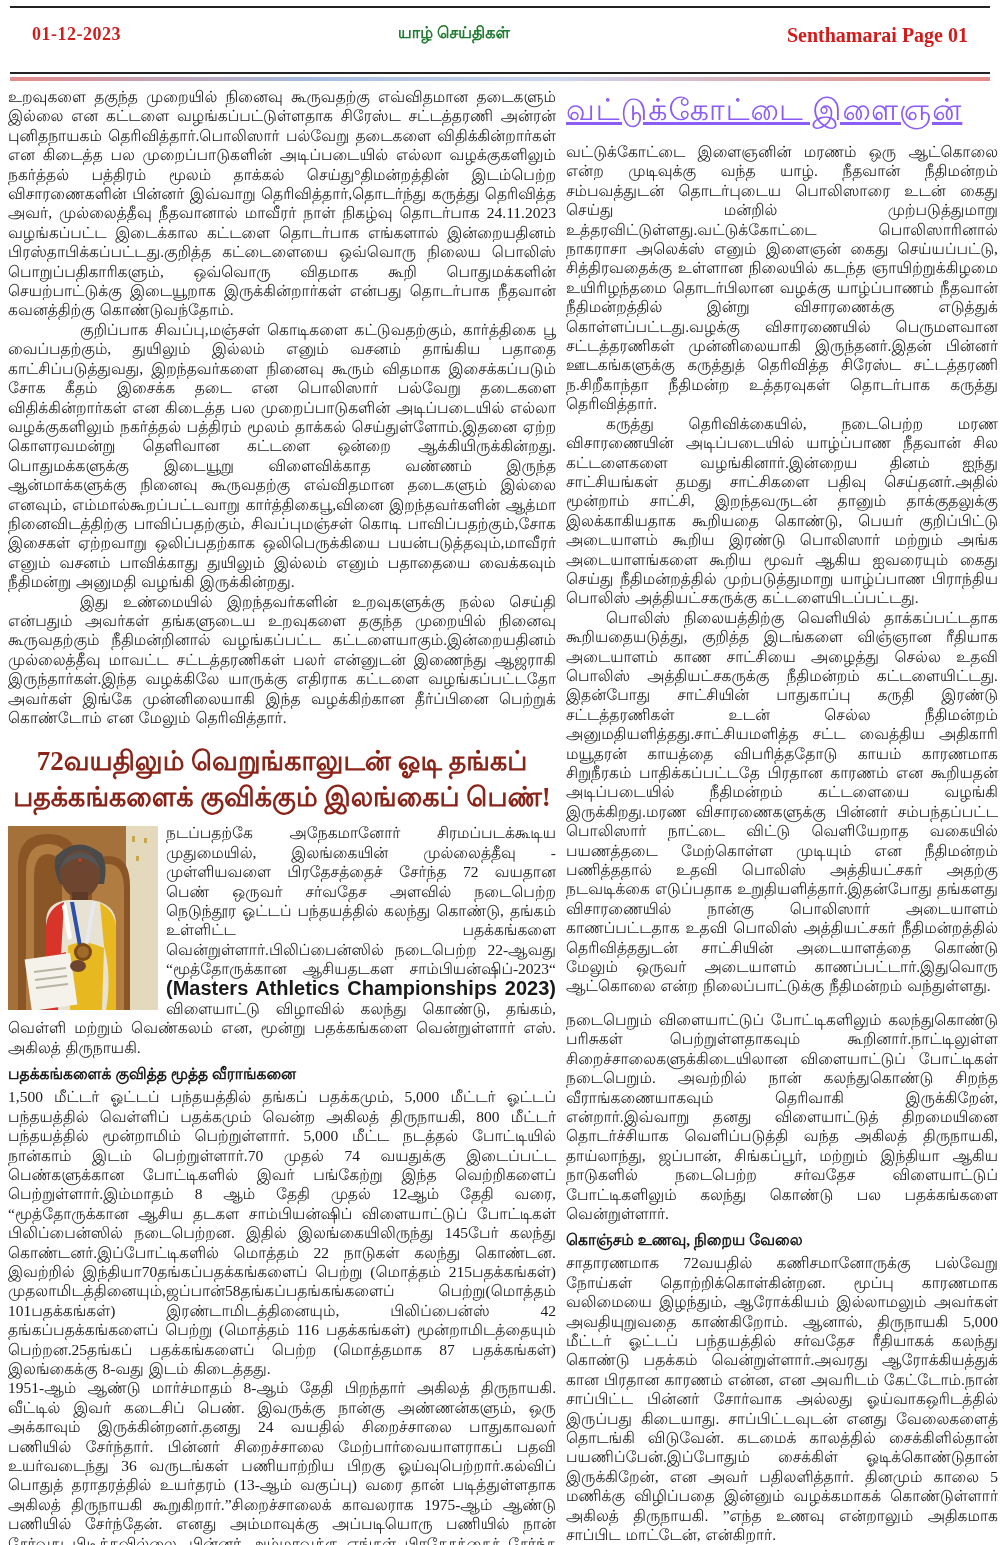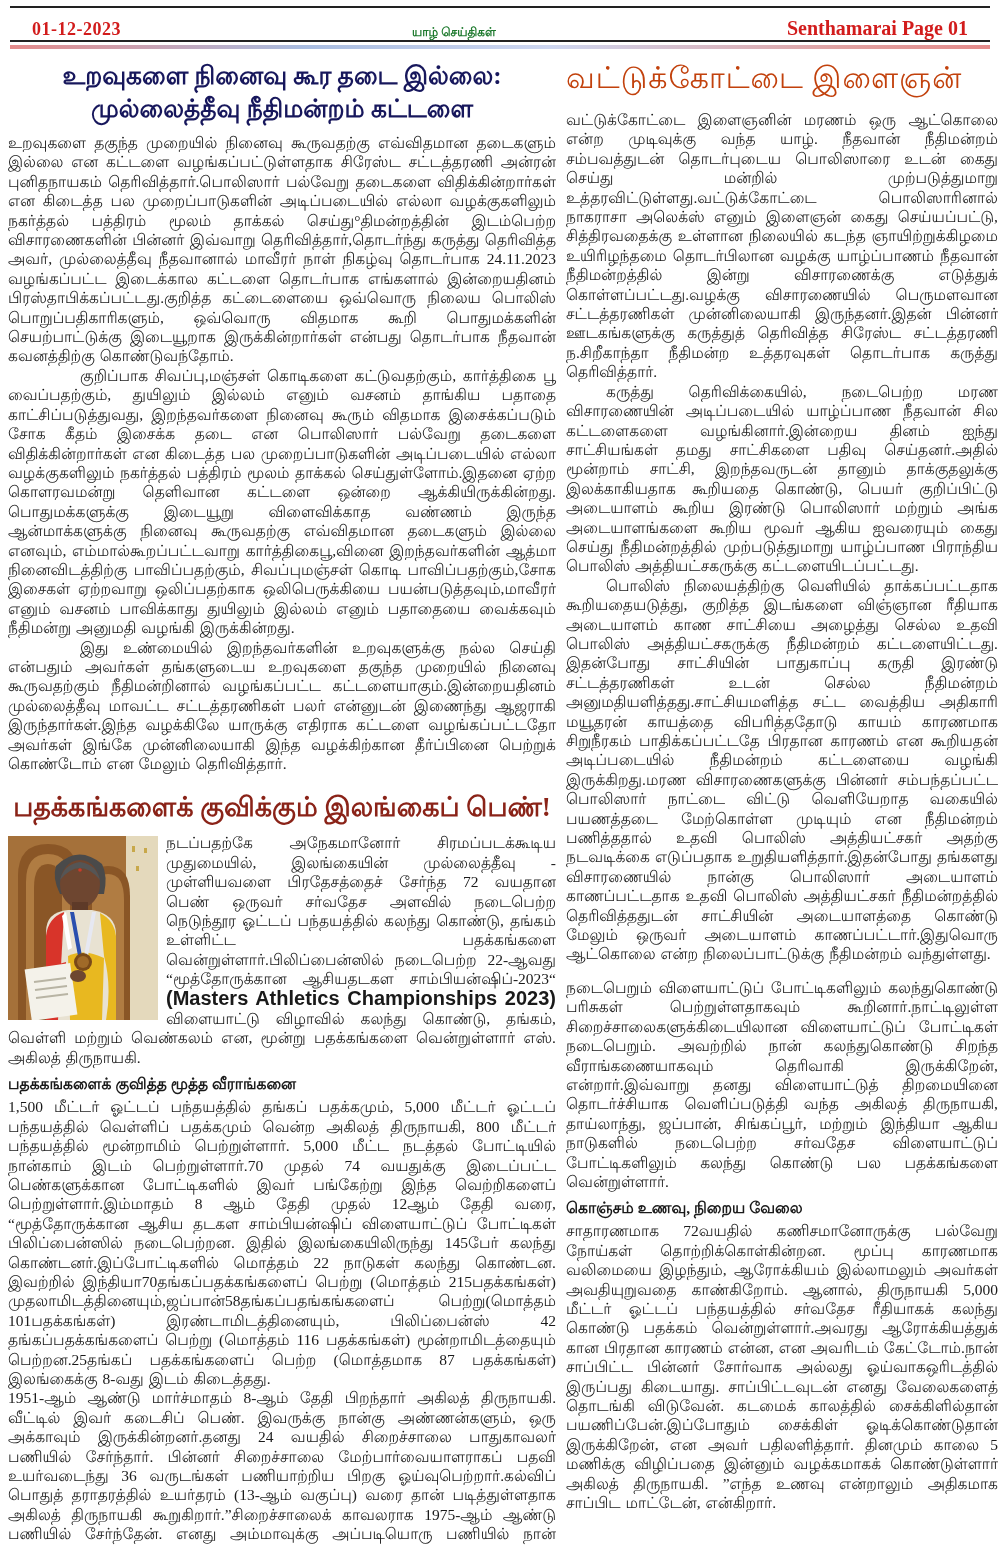--- a/index.html
+++ b/index.html
@@ -5,45 +5,45 @@
   html,body{margin:0;padding:0;background:#ffffff;}
   .page{
     position:relative;width:1000px;height:1545px;margin:0 auto;
     background:#ffffff;overflow:hidden;
     font-family:"Liberation Serif", serif;color:#1a1a1a;
   }
   
   .masthead{
     margin:6px 10px 0 10px;
     border-top:2px solid #222;border-bottom:2px solid #222;
-    height:32px;display:flex;align-items:flex-end;justify-content:space-between;
-    padding:0 22px;
+    height:32px;display:flex;align-items:flex-start;justify-content:space-between;
+    padding:16px 22px;
   }
   .masthead .date{font-size:18px;font-weight:bold;color:#d21c1c;letter-spacing:.5px;}
-  .masthead .center{font-size:12px;color:#1e7a2e;font-weight:600;}
+  .masthead .center{font-size:16px;color:#1e7a2e;font-weight:600;}
   .masthead .paper{font-size:20px;font-weight:bold;color:#d21c1c;}
   .deco-rule{
     height:4px;margin:3px 10px 6px 10px;
     background:linear-gradient(90deg,#e48a8a 0%,#a8bce0 30%,#cdd6f0 55%,#e0a0a0 85%,#e48a8a 100%);
   }
   
   .columns{display:grid;grid-template-columns:548px 432px;column-gap:10px;padding:0 8px;}
   .col{min-width:0;}
   
   .headline-1{
     text-align:center;font-weight:bold;color:#17175c;
     font-size:25px;line-height:33px;margin:4px 0 8px 0;
   }
   .headline-2{
     text-align:center;font-weight:bold;color:#8a2318;
     font-size:27px;line-height:36px;margin:16px 0 8px 0;
   }
   .headline-right{
-    font-weight:500;color:#c2410c;font-size:30px;line-height:37px;
-    letter-spacing:1px;margin:4px 0 14px 0;
+    font-weight:500;color:#8b5cf6;font-size:30px;line-height:37px;
+    letter-spacing:1px;margin:4px 0 14px 0;text-decoration:underline;
   }
   .subhead{font-size:15.5px;font-weight:bold;margin:8px 0 2px 0;}
   
   p.body{
     font-size:15.5px;line-height:19.4px;text-align:justify;
     margin:0;word-spacing:1px;
   }
   .indent{text-indent:72px;}
   .indent-sm{text-indent:40px;}
   .eng-bold{font-family:"Liberation Sans", sans-serif;font-weight:bold;font-size:20px;}
@@ -65,31 +65,28 @@
     <span class="center">யாழ் செய்திகள்</span>
     <span class="paper">Senthamarai  Page 01</span>
   </div>
   <div class="deco-rule"></div>
 
   <div class="columns">
 
     <div class="col">
 
       <div>
-        <div class="headline-1">
-          <span style="display:block">உறவுகளை நினைவு கூர தடை இல்லை:</span>
-          <span style="display:block">முல்லைத்தீவு நீதிமன்றம் கட்டளை</span>
-        </div>
         <p class="body">உறவுகளை தகுந்த முறையில் நினைவு கூருவதற்கு எவ்விதமான தடைகளும் இல்லை என கட்டளை வழங்கப்பட்டுள்ளதாக சிரேஸ்ட சட்டத்தரணி அன்ரன் புனிதநாயகம் தெரிவித்தார்.பொலிஸார் பல்வேறு தடைகளை விதிக்கின்றார்கள் என கிடைத்த பல முறைப்பாடுகளின் அடிப்படையில் எல்லா வழக்குகளிலும் நகர்த்தல் பத்திரம் மூலம் தாக்கல் செய்து°திமன்றத்தின் இடம்பெற்ற விசாரணைகளின் பின்னர் இவ்வாறு தெரிவித்தார்,தொடர்ந்து கருத்து தெரிவித்த அவர், முல்லைத்தீவு நீதவானால் மாவீரர் நாள் நிகழ்வு தொடர்பாக 24.11.2023 வழங்கப்பட்ட இடைக்கால கட்டளை தொடர்பாக எங்களால் இன்றையதினம் பிரஸ்தாபிக்கப்பட்டது.குறித்த கட்டைளையை ஒவ்வொரு நிலைய பொலிஸ் பொறுப்பதிகாரிகளும், ஒவ்வொரு விதமாக கூறி பொதுமக்களின் செயற்பாட்டுக்கு இடையூறாக இருக்கின்றார்கள் என்பது தொடர்பாக நீதவான் கவனத்திற்கு கொண்டுவந்தோம்.</p>
         <p class="body indent">குறிப்பாக சிவப்பு,மஞ்சள் கொடிகளை கட்டுவதற்கும், கார்த்திகை பூ வைப்பதற்கும், துயிலும் இல்லம் எனும் வசனம் தாங்கிய பதாதை காட்சிப்படுத்துவது, இறந்தவர்களை நினைவு கூரும் விதமாக இசைக்கப்படும் சோக கீதம் இசைக்க தடை என பொலிஸார் பல்வேறு தடைகளை விதிக்கின்றார்கள் என கிடைத்த பல முறைப்பாடுகளின் அடிப்படையில் எல்லா வழக்குகளிலும் நகர்த்தல் பத்திரம் மூலம் தாக்கல் செய்துள்ளோம்.இதனை ஏற்ற கொளரவமன்று தெளிவான கட்டளை ஒன்றை ஆக்கியிருக்கின்றது. பொதுமக்களுக்கு இடையூறு விளைவிக்காத வண்ணம் இருந்த ஆன்மாக்களுக்கு நினைவு கூருவதற்கு எவ்விதமான தடைகளும் இல்லை எனவும், எம்மால்கூறப்பட்டவாறு கார்த்திகைபூ,வினை இறந்தவர்களின் ஆத்மா நினைவிடத்திற்கு பாவிப்பதற்கும், சிவப்புமஞ்சள் கொடி பாவிப்பதற்கும்,சோக இசைகள் ஏற்றவாறு ஒலிப்பதற்காக ஒலிபெருக்கியை பயன்படுத்தவும்,மாவீரர் எனும் வசனம் பாவிக்காது துயிலும் இல்லம் எனும் பதாதையை வைக்கவும் நீதிமன்று அனுமதி வழங்கி இருக்கின்றது.</p>
         <p class="body indent">இது உண்மையில் இறந்தவர்களின் உறவுகளுக்கு நல்ல செய்தி என்பதும் அவர்கள் தங்களுடைய உறவுகளை தகுந்த முறையில் நினைவு கூருவதற்கும் நீதிமன்றினால் வழங்கப்பட்ட கட்டளையாகும்.இன்றையதினம் முல்லைத்தீவு மாவட்ட சட்டத்தரணிகள் பலர் என்னுடன் இணைந்து ஆஜராகி இருந்தார்கள்.இந்த வழக்கிலே யாருக்கு எதிராக கட்டளை வழங்கப்பட்டதோ அவர்கள் இங்கே முன்னிலையாகி இந்த வழக்கிற்கான தீர்ப்பினை பெற்றுக் கொண்டோம் என மேலும் தெரிவித்தார்.</p>
       </div>
 
       <div>
         <div class="headline-2">
+          <span style="display:block">72வயதிலும் வெறுங்காலுடன் ஓடி தங்கப்</span>
           <span style="display:block">பதக்கங்களைக் குவிக்கும் இலங்கைப் பெண்!</span>
         </div>
 
         <div class="clearfix">
           <div class="photo">
             <svg width="150" height="184" viewBox="0 0 150 184" xmlns="http://www.w3.org/2000/svg">
 
               <rect x="0" y="0" width="150" height="184" fill="#d9cdb2"></rect>
               <rect x="118" y="0" width="32" height="184" fill="#e4d9bc"></rect>
               <rect x="124" y="10" width="3" height="6" fill="#c8a84a"></rect>

